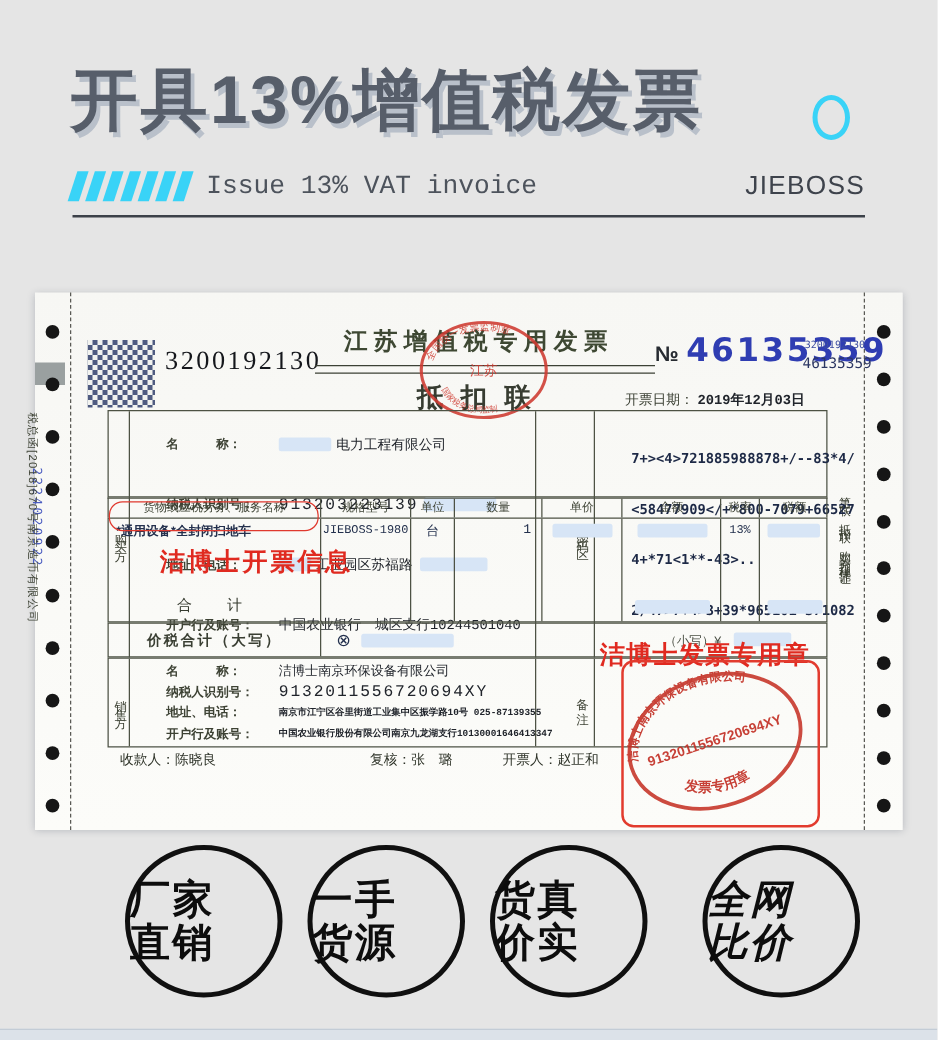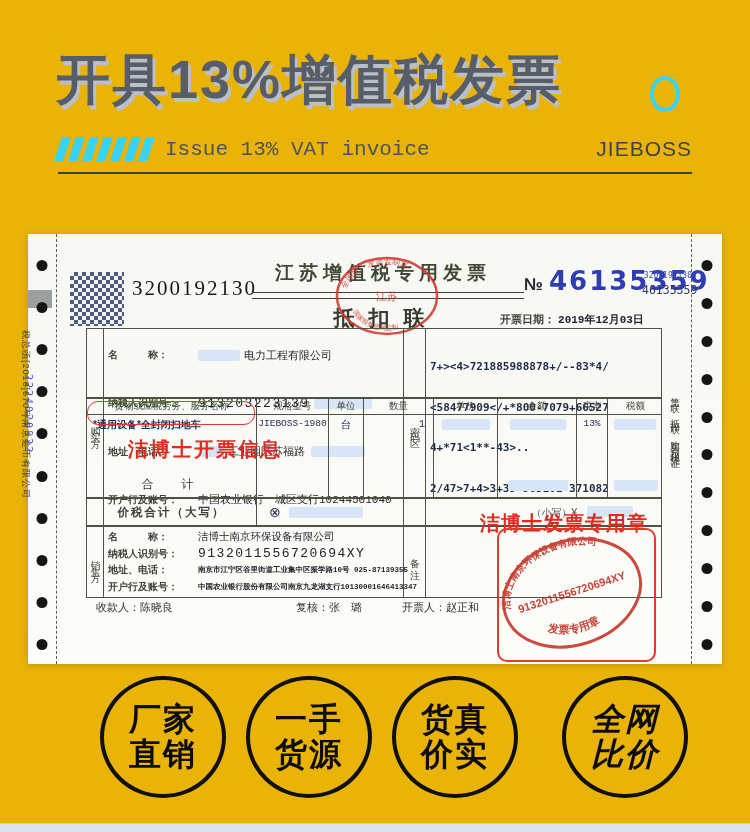--- a/index.html
+++ b/index.html
@@ -1,16 +1,16 @@
 <!DOCTYPE html>
 <html><head>
 <meta charset="utf-8">
 <style>
   html,body{margin:0;padding:0;}
-  #canvas{position:relative;width:750px;height:832px;background:#eab308;overflow:hidden;
+  #canvas{position:relative;width:750px;height:832px;background:#e5e5e5;overflow:hidden;
           font-family:"Liberation Sans",sans-serif;}
   
   .hero-title{position:absolute;left:56px;top:44px;font-size:54px;font-weight:900;
       color:#575e6a;letter-spacing:2px;text-shadow:3px 4px 0 #b9c0ca;white-space:nowrap;}
   .cyan-ring{position:absolute;left:650px;top:76px;width:22px;height:28px;border:4px solid #39d3f7;border-radius:50%;}
   .subhead{position:absolute;left:58px;top:134px;width:634px;height:30px;display:flex;align-items:center;}
   .slashes{display:flex;gap:5px;margin-right:14px;}
   .slash{width:9px;height:24px;background:#39d3f7;transform:skewX(-18deg);}
   .sub-en{font-size:21px;color:#4d535c;flex:1;font-family:Liberation Mono, monospace;}
   .brand{font-size:21px;color:#3e434c;letter-spacing:1px;}
@@ -39,25 +39,25 @@
       border-top:1.5px solid #3c4136;border-bottom:1.5px solid #3c4136;}
   .copy-name{position:absolute;left:210px;top:70px;width:240px;text-align:center;
       font-size:21px;font-weight:bold;color:#373c31;letter-spacing:14px;}
   .no-group{position:absolute;left:468px;top:32px;display:flex;align-items:baseline;gap:6px;}
   .no-label{font-size:17px;color:#272b31;font-weight:bold;}
   .no-number{font-size:26px;font-weight:bold;color:#2f3db2;letter-spacing:2px;font-family:"DejaVu Sans",sans-serif;}
   .side-codes{position:absolute;left:586px;top:36px;width:50px;text-align:right;line-height:1.5;}
   .side-codes .c1{font-size:8px;color:#3c4da0;font-family:"DejaVu Sans Mono",monospace;}
   .side-codes .c2{font-size:11.5px;color:#2c3763;font-family:"DejaVu Sans Mono",monospace;}
   .date-row{position:absolute;left:444px;top:78px;font-size:11px;white-space:nowrap;}
-  .date-row .lab{font-weight:bold;color:#3b4034;margin-top:46px;}
+  .date-row .lab{font-weight:normal;color:#3b4034;margin-top:46px;}
   .date-row .val{color:#20242b;font-family:"Liberation Mono",monospace;font-weight:bold;}
   
   .box{position:absolute;left:30px;width:576px;border:1.2px solid #4d5244;box-sizing:border-box;}
-  .party-grid{display:grid;grid-template-columns:17px 300px 22px 1fr;height:100%;}
+  .party-grid{display:grid;grid-template-columns:17px 300px 22px 1fr;height:100%;gap:25px;}
   .pcell{border-right:1.2px solid #4d5244;position:relative;display:flex;}
   .pcell:last-child{border-right:none;}
   .vlabel{writing-mode:vertical-rl;text-orientation:upright;font-size:10px;color:#3d4234;
       letter-spacing:6px;margin:auto;line-height:1;}
   .vlabel.two{letter-spacing:12px;}
   .fields{display:flex;flex-direction:column;justify-content:space-around;padding:2px 0;width:100%;}
   .frow{display:flex;align-items:center;height:16px;padding-left:4px;white-space:nowrap;}
   .flabel{font-size:10px;font-weight:bold;color:#3d4234;width:90px;flex:0 0 auto;}
   .fval{font-family:"Liberation Mono",monospace;font-size:11px;color:#20242b;}
   .fval.big{font-size:13px;letter-spacing:1.5px;}
@@ -95,21 +95,21 @@
   .note-billing{left:72px;top:202px;font-size:20px;letter-spacing:2px;}
   .note-stamp{left:424px;top:276px;font-size:20px;letter-spacing:1px;}
   .item-outline{position:absolute;left:31px;top:167px;width:166px;height:22px;
       border:1.6px solid #e0392e;border-radius:11px;}
   .stamp-box{position:absolute;left:441px;top:294px;width:155px;height:130px;
       border:2px solid #e23b2e;border-radius:10px;}
   .stamp-top{position:absolute;left:276px;top:16px;width:110px;height:92px;opacity:.88;}
   .stamp-seller{position:absolute;left:438px;top:296px;width:156px;height:126px;opacity:.92;}
   
   .badge{position:absolute;top:676px;width:126px;height:122px;border:4.5px solid #101010;
-      border-radius:50%;display:flex;flex-direction:column;align-items:center;justify-content:center;
+      border-radius:50%;display:flex;flex-direction:column;justify-content:center;
       line-height:1.1;box-sizing:border-box;}
   .badge span{font-size:32px;font-weight:900;color:#0d0d0d;letter-spacing:2px;white-space:nowrap;}
   .bottom-strip{position:absolute;left:0;right:0;bottom:0;height:8px;background:#dce2e9;border-top:1px solid #c3ccd6;}
 </style>
 </head>
 <body>
 
 <div id="canvas">
 
   <div class="hero-title">开具13%增值税发票</div>

